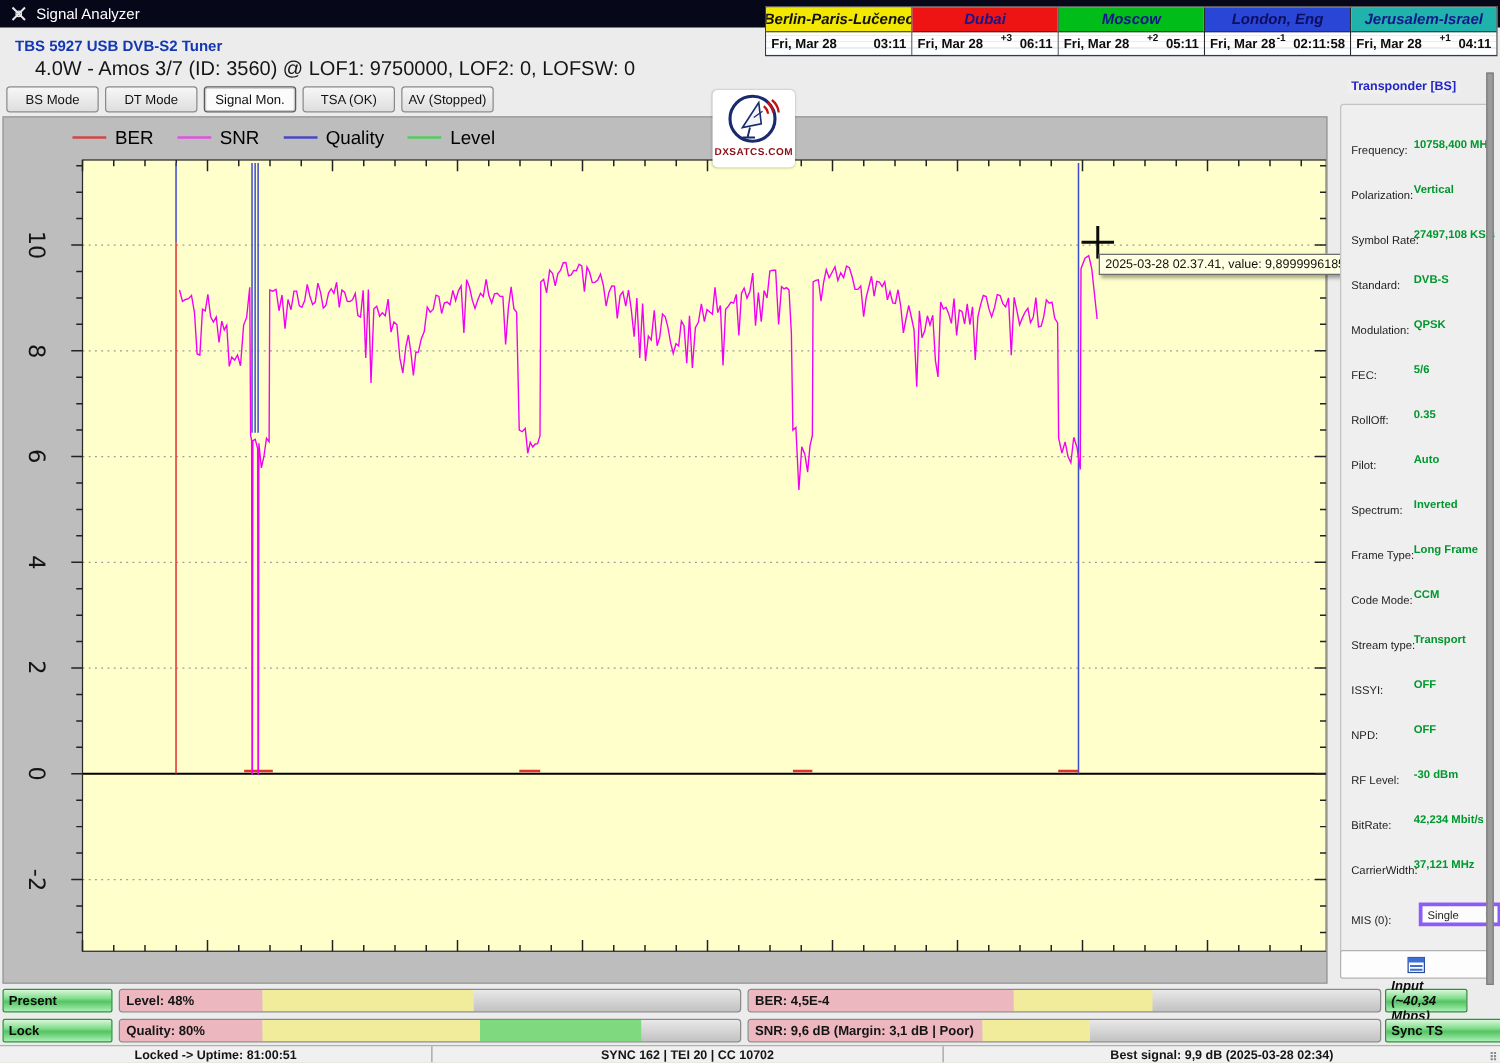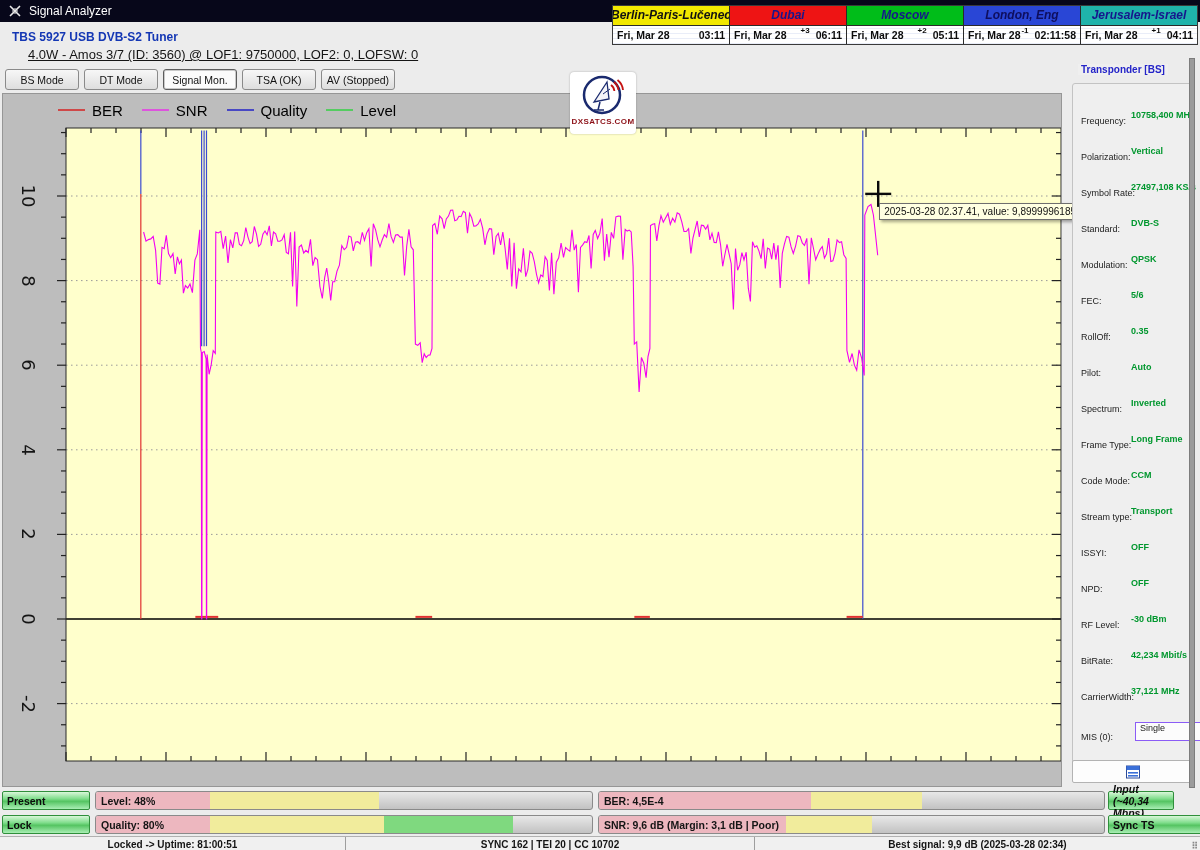--- a/index.html
+++ b/index.html
@@ -3,21 +3,21 @@
 <meta charset="utf-8">
 <style>
   html,body{margin:0;padding:0;background:#dcdcdc;}
   #app{position:relative;width:1200px;height:850px;background:#ececec;overflow:hidden;
        font-family:"Liberation Sans",sans-serif;-webkit-font-smoothing:antialiased;}
   
   #titlebar{position:absolute;left:0;top:0;width:1200px;height:22px;background:#07071a;color:#fff;
             display:flex;align-items:center;gap:7px;padding-left:8px;box-sizing:border-box;font-size:12px;}
   
   #tuner-name{position:absolute;left:12px;top:30px;font-size:12px;font-weight:bold;color:#1437b4;}
-  #tuner-details{position:absolute;left:28px;top:47px;font-size:13px;color:#151515;text-decoration:underline;}
+  #tuner-details{position:absolute;left:28px;top:47px;font-size:16px;color:#151515;}
   
   #clock-panel{position:absolute;left:612px;top:5px;width:586px;height:40px;border:1px solid #3a3a3a;
                display:flex;background:#fff;box-sizing:border-box;}
   .clock-col{flex:1;display:flex;flex-direction:column;border-right:1px solid #2a2a2a;min-width:0;}
   .clock-col:last-child{border-right:none;}
   .clock-city{height:19px;border-bottom:1px solid #2a2a2a;display:flex;align-items:center;justify-content:center;
               font-size:12px;font-weight:bold;font-style:italic;white-space:nowrap;overflow:hidden;}
   .clock-time-row{height:19px;display:flex;align-items:center;padding:0 4px;font-size:10.5px;font-weight:bold;color:#0c0c0c;
       background:repeating-linear-gradient(180deg,#ffffff 0 2px,#e9edf8 2px 3px,#ffffff 3px 5px);white-space:nowrap;}
   .clock-date{flex:1;text-align:left;}
@@ -44,22 +44,22 @@
   #logo{position:absolute;left:570px;top:72px;width:66px;height:62px;background:#fff;border-radius:4px;
         display:flex;flex-direction:column;align-items:center;box-shadow:0 0 2px rgba(0,0,0,.3);}
   #logo-text{font-size:8px;font-weight:bold;color:#8c0f16;letter-spacing:.4px;margin-top:-1px;}
   
   #tp-box{position:absolute;left:1072px;top:83px;width:122px;height:683px;border:1px solid #c3c3c3;border-radius:3px;
           background:#efefef;box-sizing:border-box;}
   #tp-title{position:absolute;left:1078px;top:64px;background:#efefef;padding:0 3px;font-size:10px;font-weight:bold;color:#2424c8;}
   .tp-row{position:absolute;left:8px;height:14px;white-space:nowrap;}
   .tp-label{font-size:9px;color:#1c1c1c;}
   .tp-value{position:absolute;left:50px;font-size:9px;font-weight:bold;color:#00972e;white-space:nowrap;}
-  #mis-select{position:absolute;left:54px;top:-4px;width:66px;height:19px;background:#fcfcfc;border:1px solid #8b5cf6;
-              display:flex;align-items:flex-start;justify-content:space-between;padding:0 4px;box-sizing:border-box;font-size:9px;color:#222;}
+  #mis-select{position:absolute;left:54px;top:-4px;width:66px;height:19px;background:#fcfcfc;border:3px solid #8b5cf6;
+              display:flex;align-items:center;justify-content:space-between;padding:0 4px;box-sizing:border-box;font-size:9px;color:#222;}
   #mis-chevron{color:#8a8a8a;font-size:9px;}
   #tp-button{position:absolute;left:1072px;top:760px;width:122px;height:23px;background:#fdfdfd;border:1px solid #b3b3b3;
              border-radius:2px;display:flex;align-items:center;justify-content:center;cursor:pointer;box-sizing:border-box;}
   #right-scroll{position:absolute;left:1189px;top:58px;width:6px;height:730px;background:#9b9b9b;border:1px solid #7c7c7c;box-sizing:border-box;}
   
   .badge{position:absolute;height:19px;border:1px solid #2f8f3b;border-radius:2px;box-sizing:border-box;
          background:linear-gradient(180deg,#d9f7d9 0%,#7fdd8b 40%,#55c462 55%,#a9eeb4 100%);
          font-size:10.5px;font-weight:bold;color:#0b0b0b;display:flex;align-items:center;padding-left:4px;}
   .sbar{position:absolute;height:19px;border:1px solid #8a8a8a;border-radius:3px;box-sizing:border-box;overflow:hidden;
         background:linear-gradient(180deg,#e8e8e8,#c2c2c2);}

